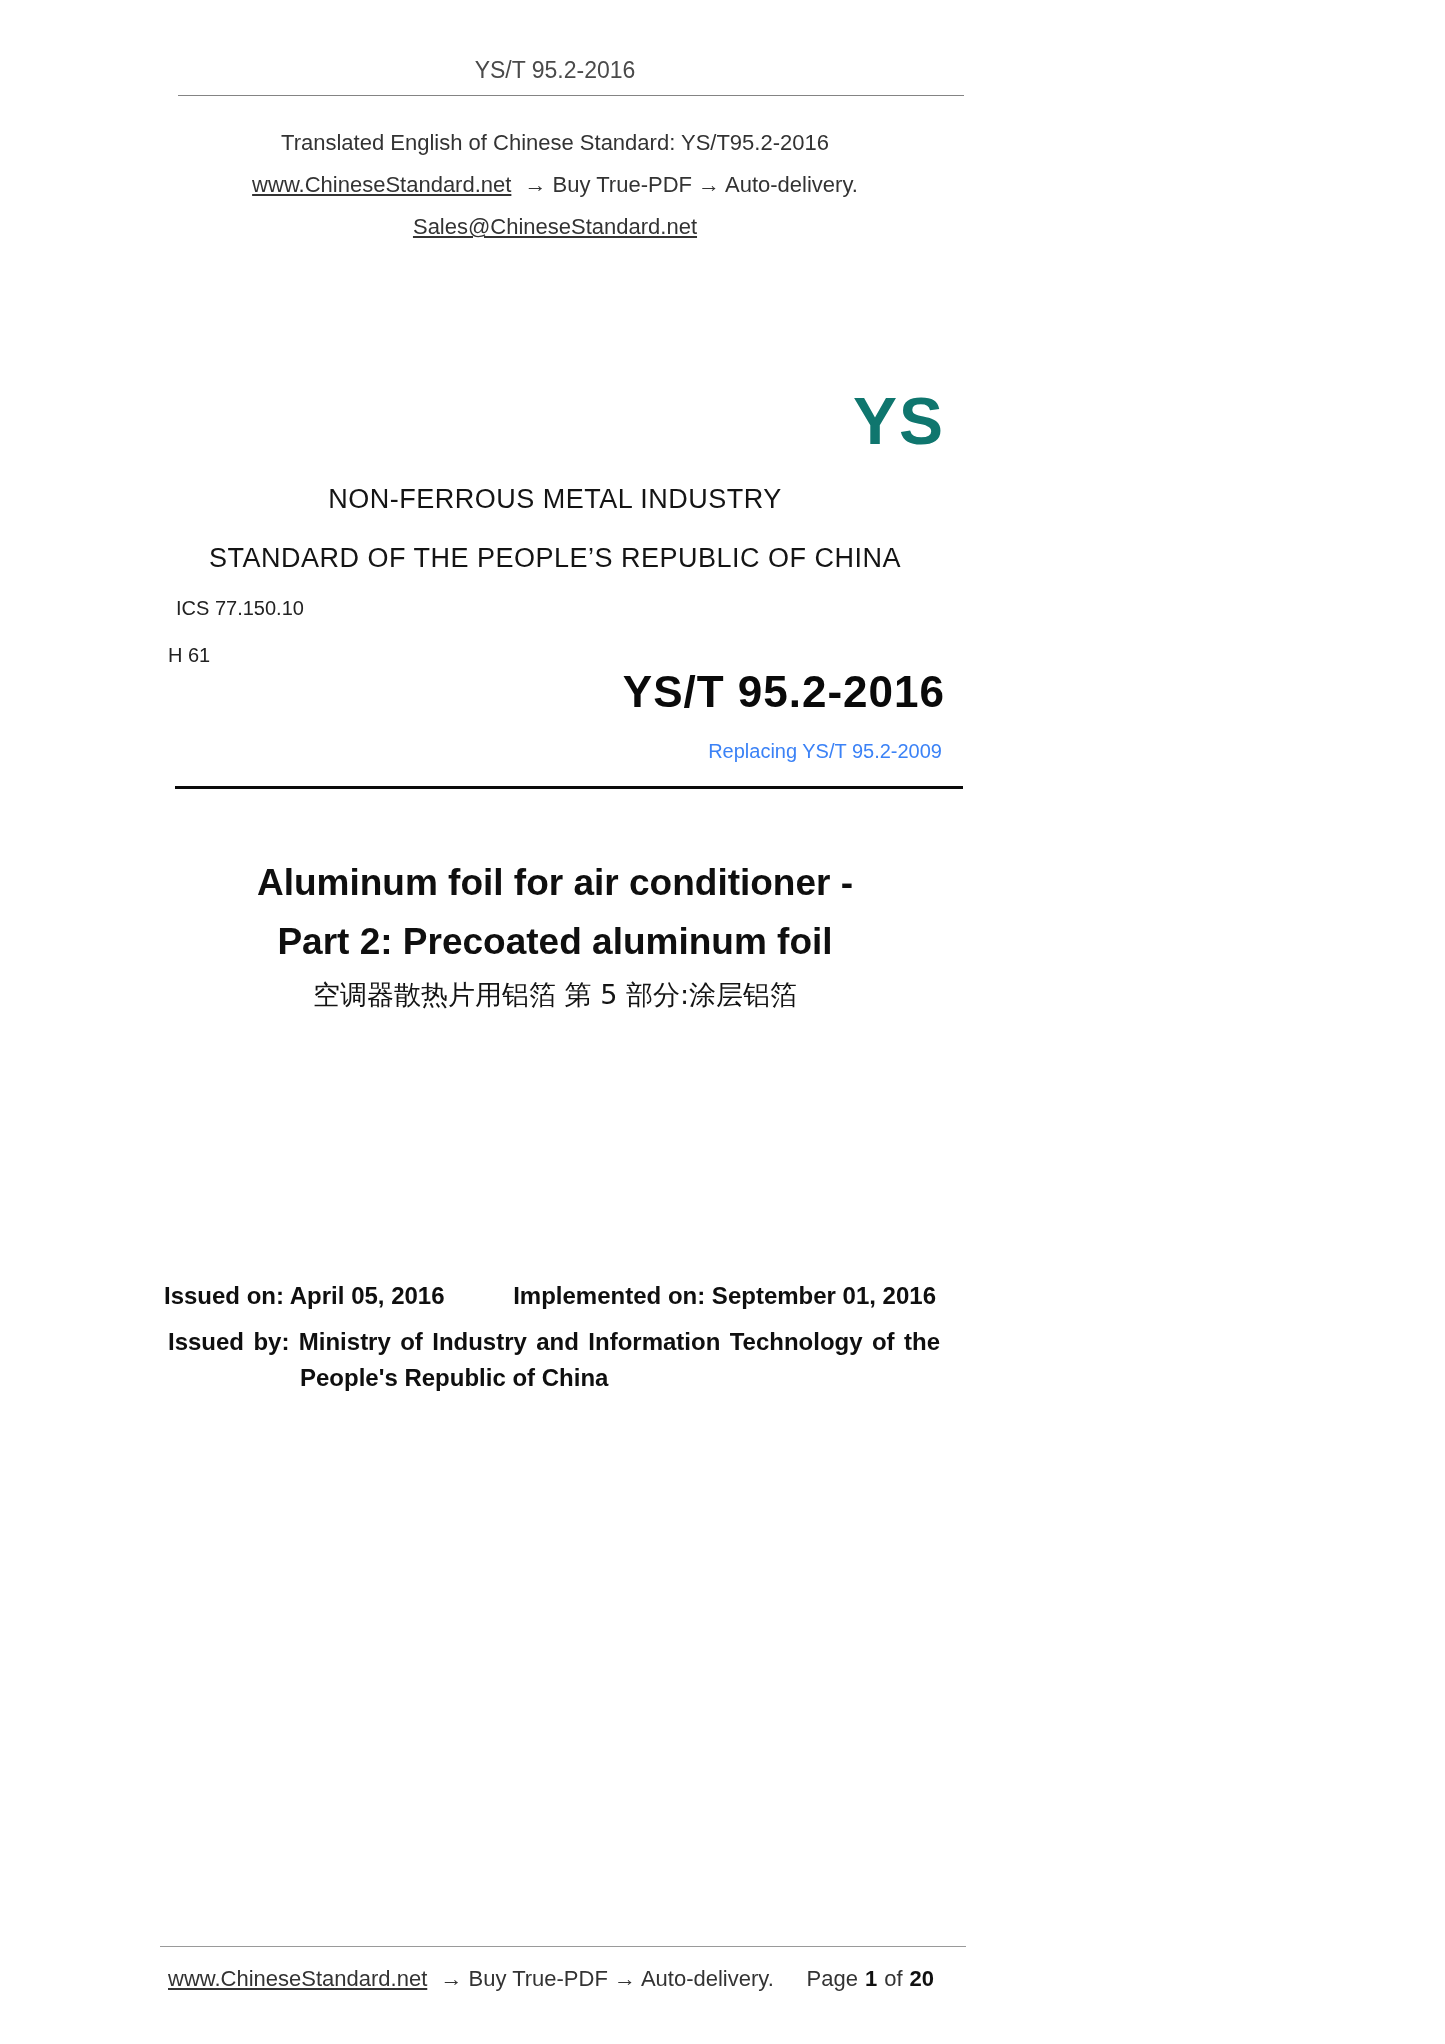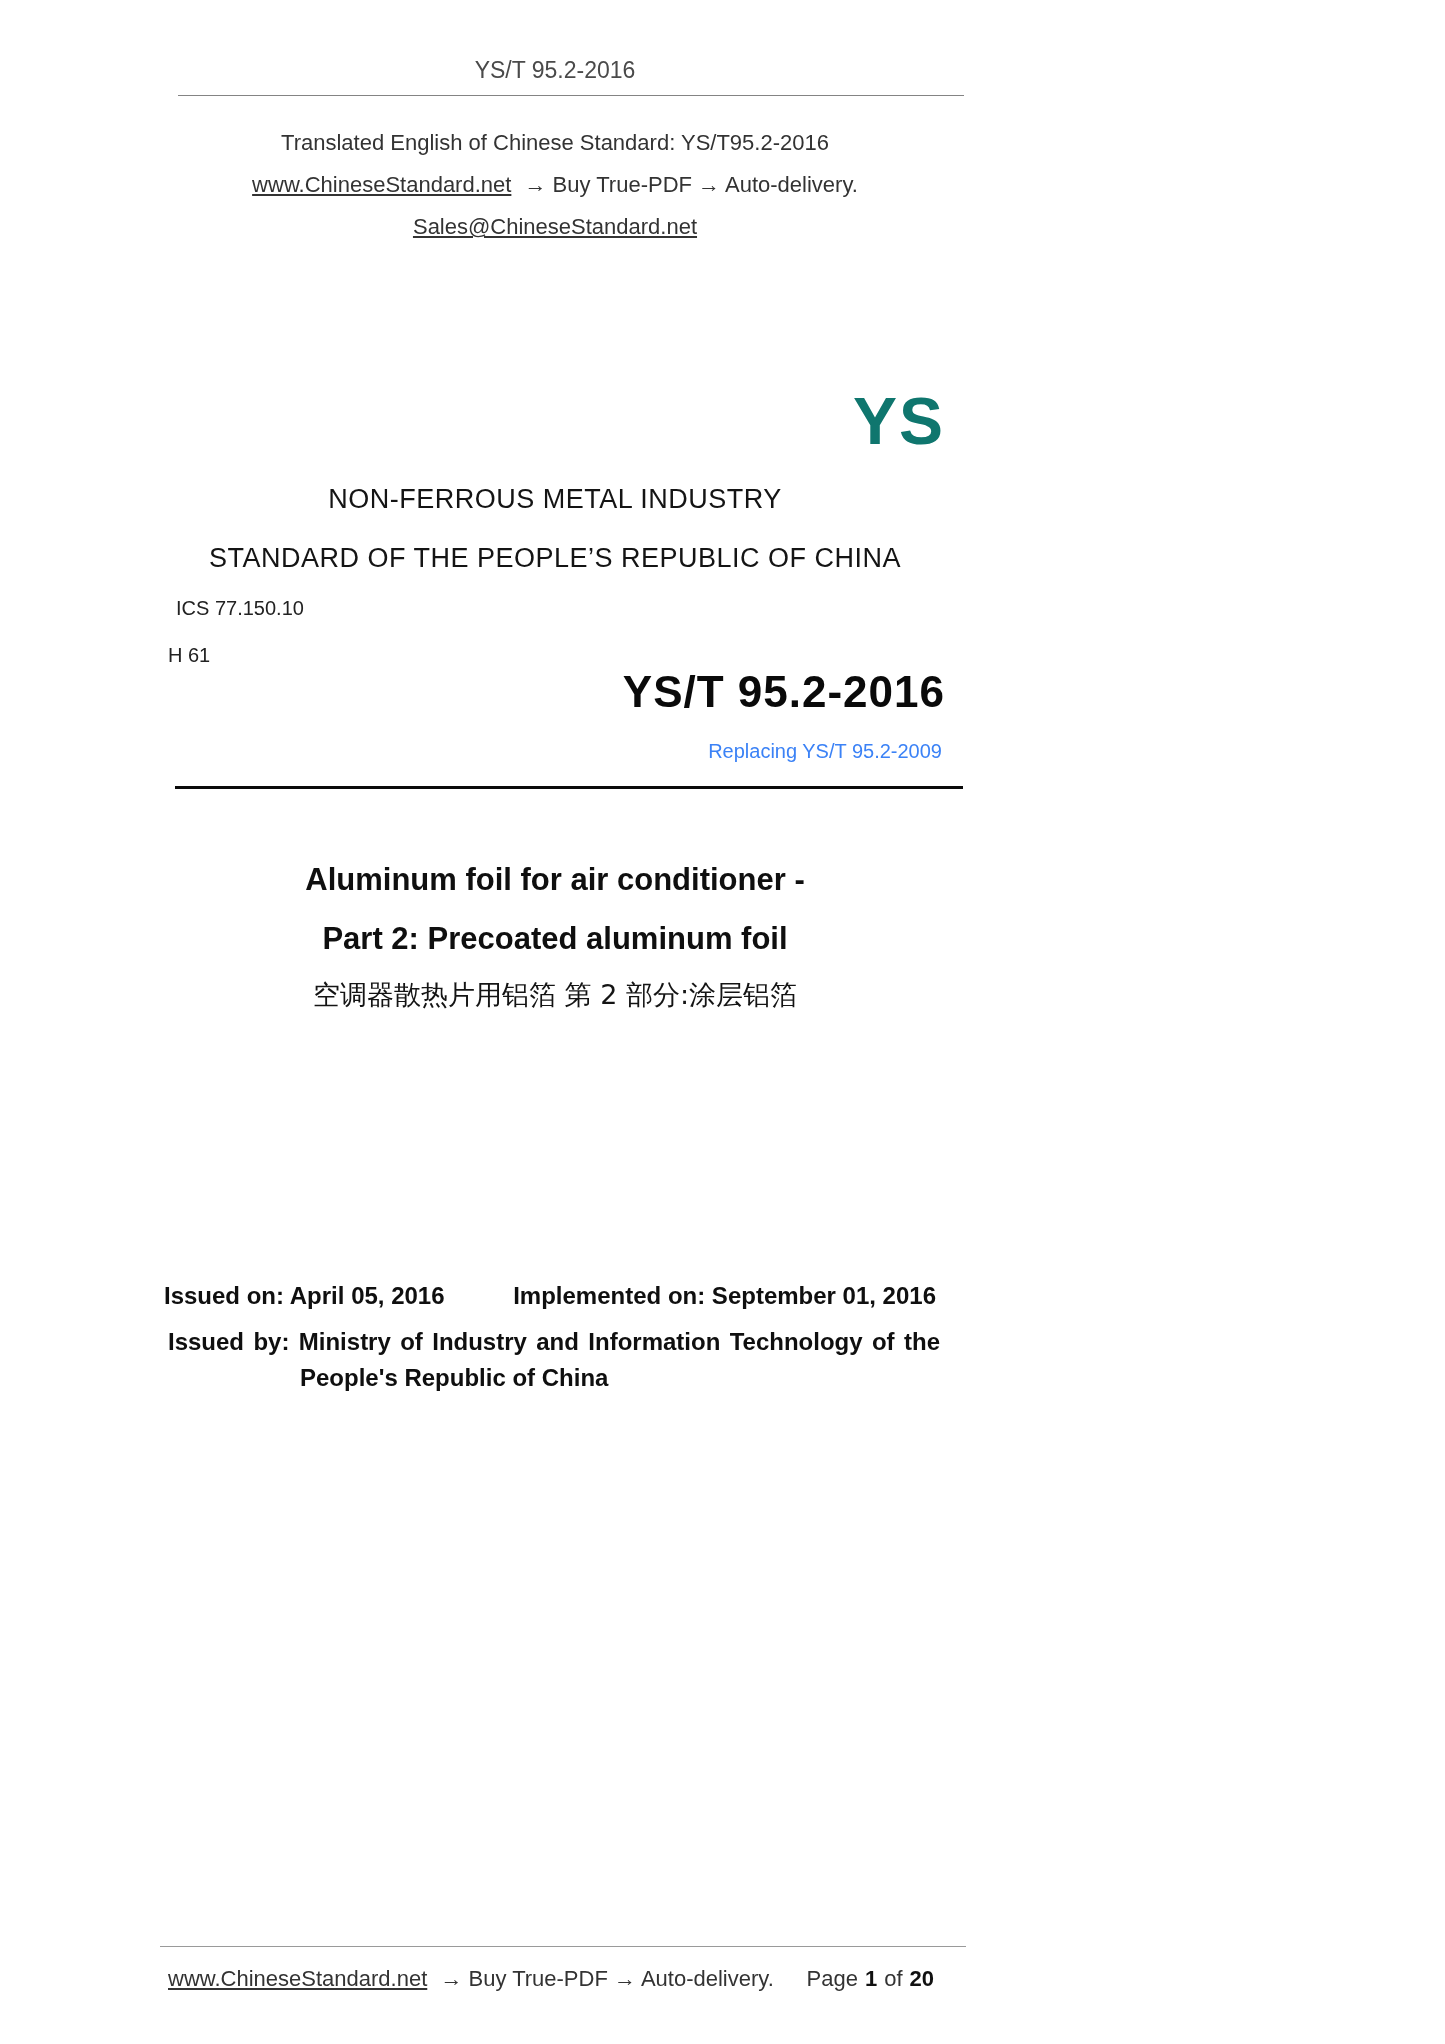--- a/index.html
+++ b/index.html
@@ -99,21 +99,21 @@
     letter-spacing: 1px;
     line-height: 1;
   }
   .replacing {
     top: 740px;
     font-size: 20px;
     color: #3b82f6;
   }
 
   .doc-title {
-    font-size: 31px;
+    font-size: 37px;
     font-weight: bold;
     color: #0f0f0f;
   }
   .doc-title-zh {
     font-size: 27px;
     color: #141414;
     font-family: "DejaVu Sans", sans-serif;
   }
 
   .dates-row {
@@ -193,21 +193,21 @@
 <div class="small-code" style="top:597px;margin-left:8px;">ICS 77.150.10</div>
 <div class="small-code" style="top:644px;">H 61</div>
 
 <div class="right-col std-code">YS/T 95.2-2016</div>
 <div class="right-col replacing" style="width:832px;">Replacing YS/T 95.2-2009</div>
 
 <div class="abs rule-thick" style="top:786px; left:175px; width:788px;"></div>
 
 <div class="center-col doc-title" style="top:862px;">Aluminum foil for air conditioner -</div>
 <div class="center-col doc-title" style="top:921px;">Part 2: Precoated aluminum foil</div>
-<div class="center-col doc-title-zh" style="top:977px;">空调器散热片用铝箔 第 2 部分:涂层铝箔</div>
+<div class="center-col doc-title-zh" style="top:977px;">空调器散热片用铝箔 第 5 部分:涂层铝箔</div>
 
 <div class="abs dates-row">
   <span>Issued on: April 05, 2016</span>
   <span>Implemented on: September 01, 2016</span>
 </div>
 
 <div class="abs issuer-line1">Issued by: Ministry of Industry and Information Technology of the</div>
 <div class="abs issuer-line2">People's Republic of China</div>
 
 <div class="abs rule-thin footer-rule"></div>

